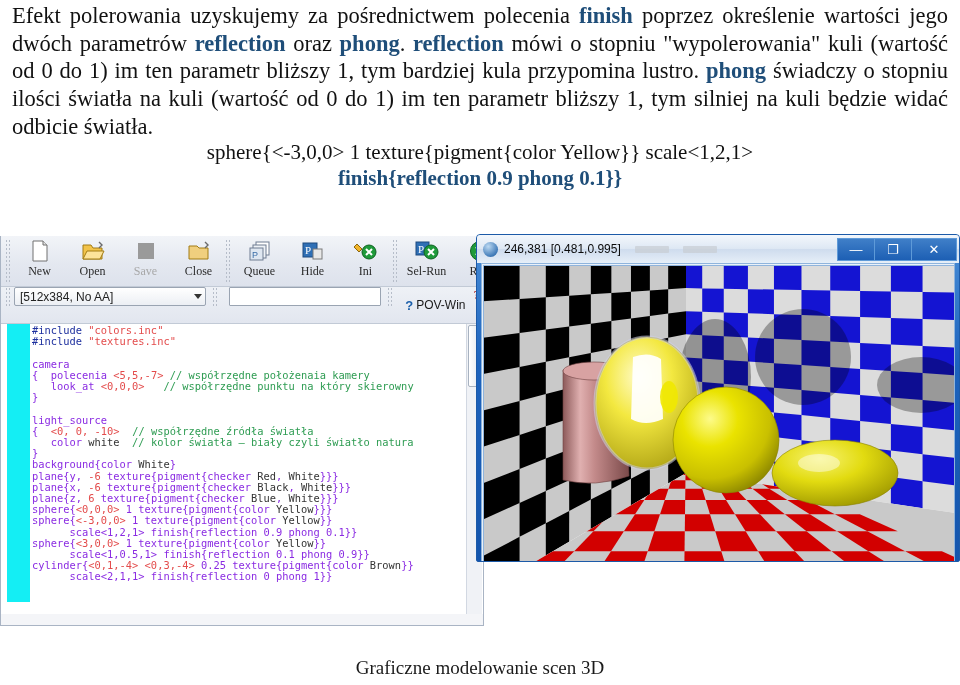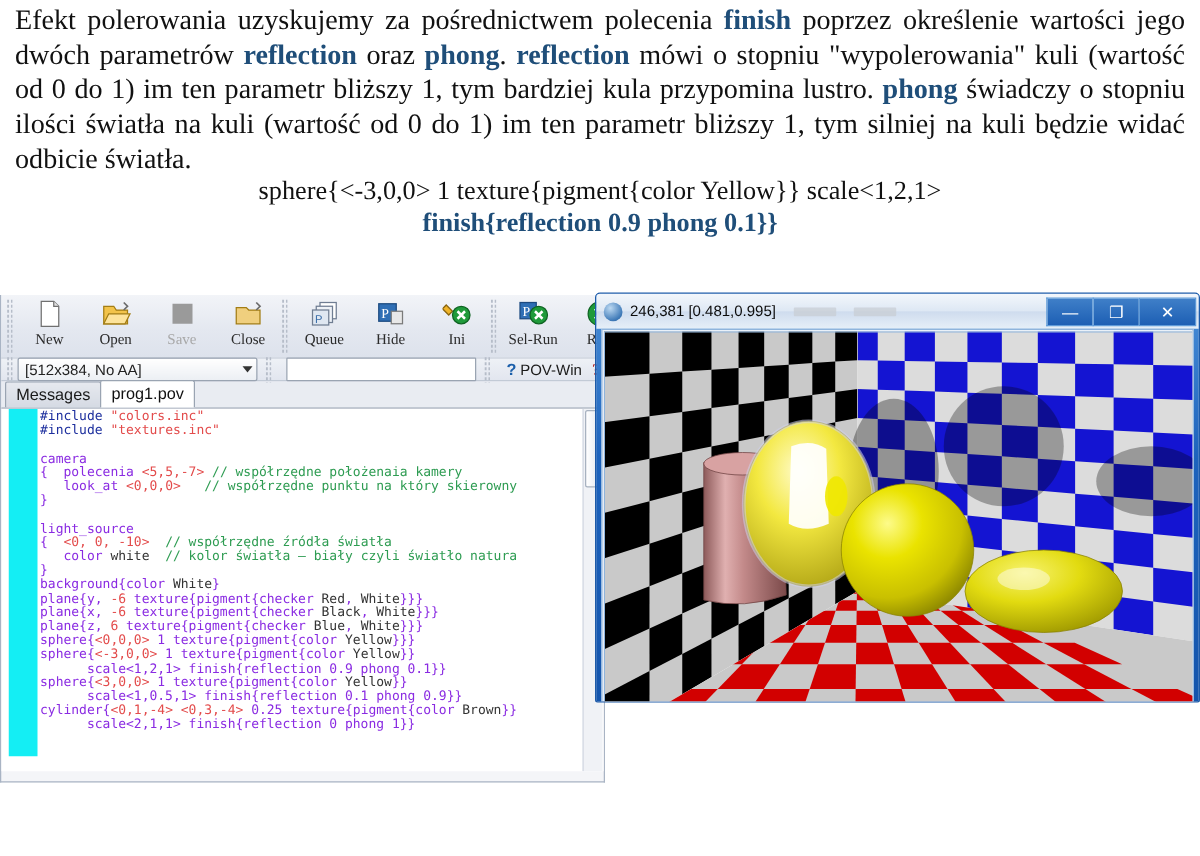--- a/index.html
+++ b/index.html
@@ -88,24 +88,24 @@
   .tb-btn .lb {
     font-family: Liberation Serif, serif;
     font-size: 12px; color: #2b2b2b;
     margin-top: 1px;
     white-space: nowrap;
   }
   .tb-btn.disabled .lb { color: #a8a8a8; }
 
   .toolbar2 {
     position: relative;
-    height: 18px;
+    height: 37px;
     background: linear-gradient(180deg,#eef1f6 0%,#e2e6ef 100%);
     border-bottom: 1px solid #c2cad6;
-    display: flex; align-items: center;
+    display: flex; 
     padding-left: 4px;
     box-sizing: border-box;
   }
   .grip2 {
     width: 5px; height: 21px; margin-right: 4px;
     background-image: radial-gradient(#b6bdc9 40%, transparent 41%);
     background-size: 3px 4px;
     flex: 0 0 auto;
   }
   .combo {
@@ -415,24 +415,20 @@
       <div class="grip2" style="margin-left:6px;"></div>
       <input class="txtfield" type="text" placeholder="" style="">
       <div class="grip2" style="margin-left:6px;"></div>
       <div class="povwin-lbl">
         <span class="qmark">?</span>
         <span>POV-Win</span>
       </div>
       <span class="qmark" style="margin-left:8px;color:#b03030;">?</span>
     </div>
 
-    <div class="tabstrip" id="doc-tabs">
-        <div class="tab">Messages</div>
-        <div class="tab active">prog1.pov</div>
-      </div>
 
     <div class="editor">
       <div class="gutter"></div>
       <pre class="code" id="source-code"><span class="c-pre">#include</span><span class="c-id"> </span><span class="c-str">"colors.inc"</span>
 <span class="c-pre">#include</span><span class="c-id"> </span><span class="c-str">"textures.inc"</span>
 
 <span class="c-kw">camera</span>
 <span class="c-kw">{  </span><span class="c-kw">polecenia </span><span class="c-str">&lt;5,5,-7&gt;</span><span class="c-id"> </span><span class="c-com">// współrzędne położenaia kamery</span>
 <span class="c-kw">   look_at </span><span class="c-str">&lt;0,0,0&gt;</span><span class="c-id">   </span><span class="c-com">// współrzędne punktu na który skierowny</span>
 <span class="c-kw">}</span>
@@ -673,13 +669,14 @@
           <ellipse cx="186" cy="132" rx="9" ry="16" fill="#f0e800" opacity="0.9"></ellipse>
           <ellipse cx="164" cy="138" rx="52" ry="66" fill="none" stroke="#cfcfe8" stroke-width="3" opacity="0.55"></ellipse>
           <circle cx="243" cy="175" r="53" fill="url(#gSphere)" stroke="#8a8200" stroke-width="0.6"></circle>
           <ellipse cx="352" cy="208" rx="63" ry="33" fill="url(#gFlat)" stroke="#8a8200" stroke-width="0.6"></ellipse>
           <ellipse cx="336" cy="198" rx="21" ry="9" fill="#ffffff" opacity="0.45"></ellipse>
           <rect x="0.5" y="0.5" width="471" height="351" fill="none" stroke="#8fb4dc" stroke-width="1"></rect>
         </svg>
     </div>
   </div>
 
+  <div class="footer">Graficzne modelowanie scen 3D</div>
 </div>
 
 </body></html>

